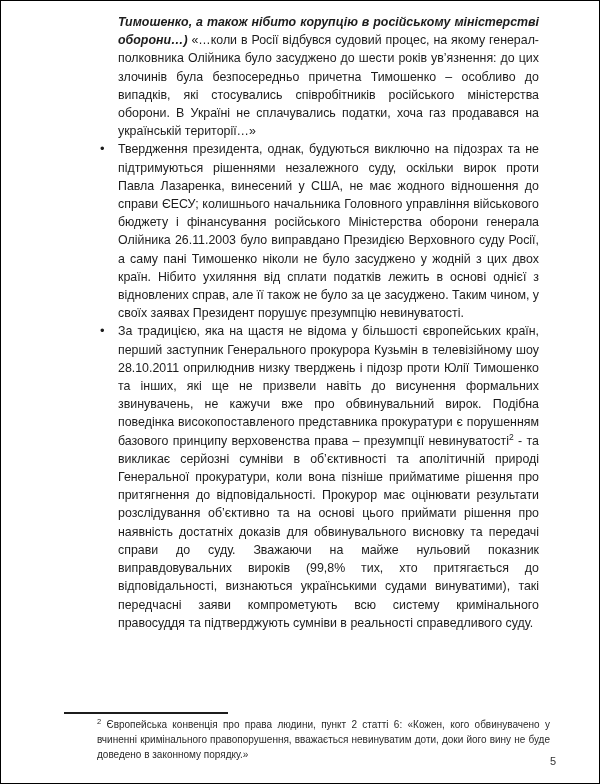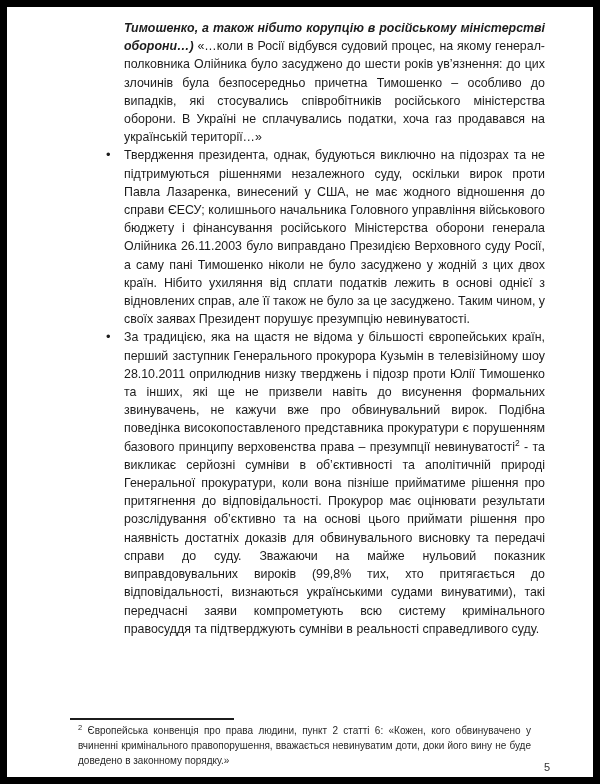--- a/index.html
+++ b/index.html
@@ -2,21 +2,21 @@
 <html><head>
 <meta charset="utf-8">
 <style>
   html, body { margin: 0; padding: 0; background: #ffffff; }
   .page {
     position: relative;
     width: 600px;
     height: 784px;
     background: #ffffff;
     box-sizing: border-box;
-    border: 7px solid #000000;
+    border: 1px solid #000000;
     font-family: "Liberation Sans", sans-serif;
     color: #1c1c1c;
     overflow: hidden;
   }
   .body-text {
     position: absolute;
     left: 117px;
     top: 12px;
     width: 421px;
     font-size: 12.4px;
@@ -47,21 +47,21 @@
   .footnote-sep {
     position: absolute;
     left: 63px;
     top: 711px;
     width: 164px;
     height: 2px;
     background: #1c1c1c;
   }
   .footnote {
     position: absolute;
-    left: 71px;
+    left: 96px;
     top: 716px;
     width: 453px;
     font-size: 10px;
     line-height: 15px;
     text-align: justify;
     color: #2a2a2a;
   }
   .footnote sup {
     font-size: 7.5px;
     line-height: 0;

